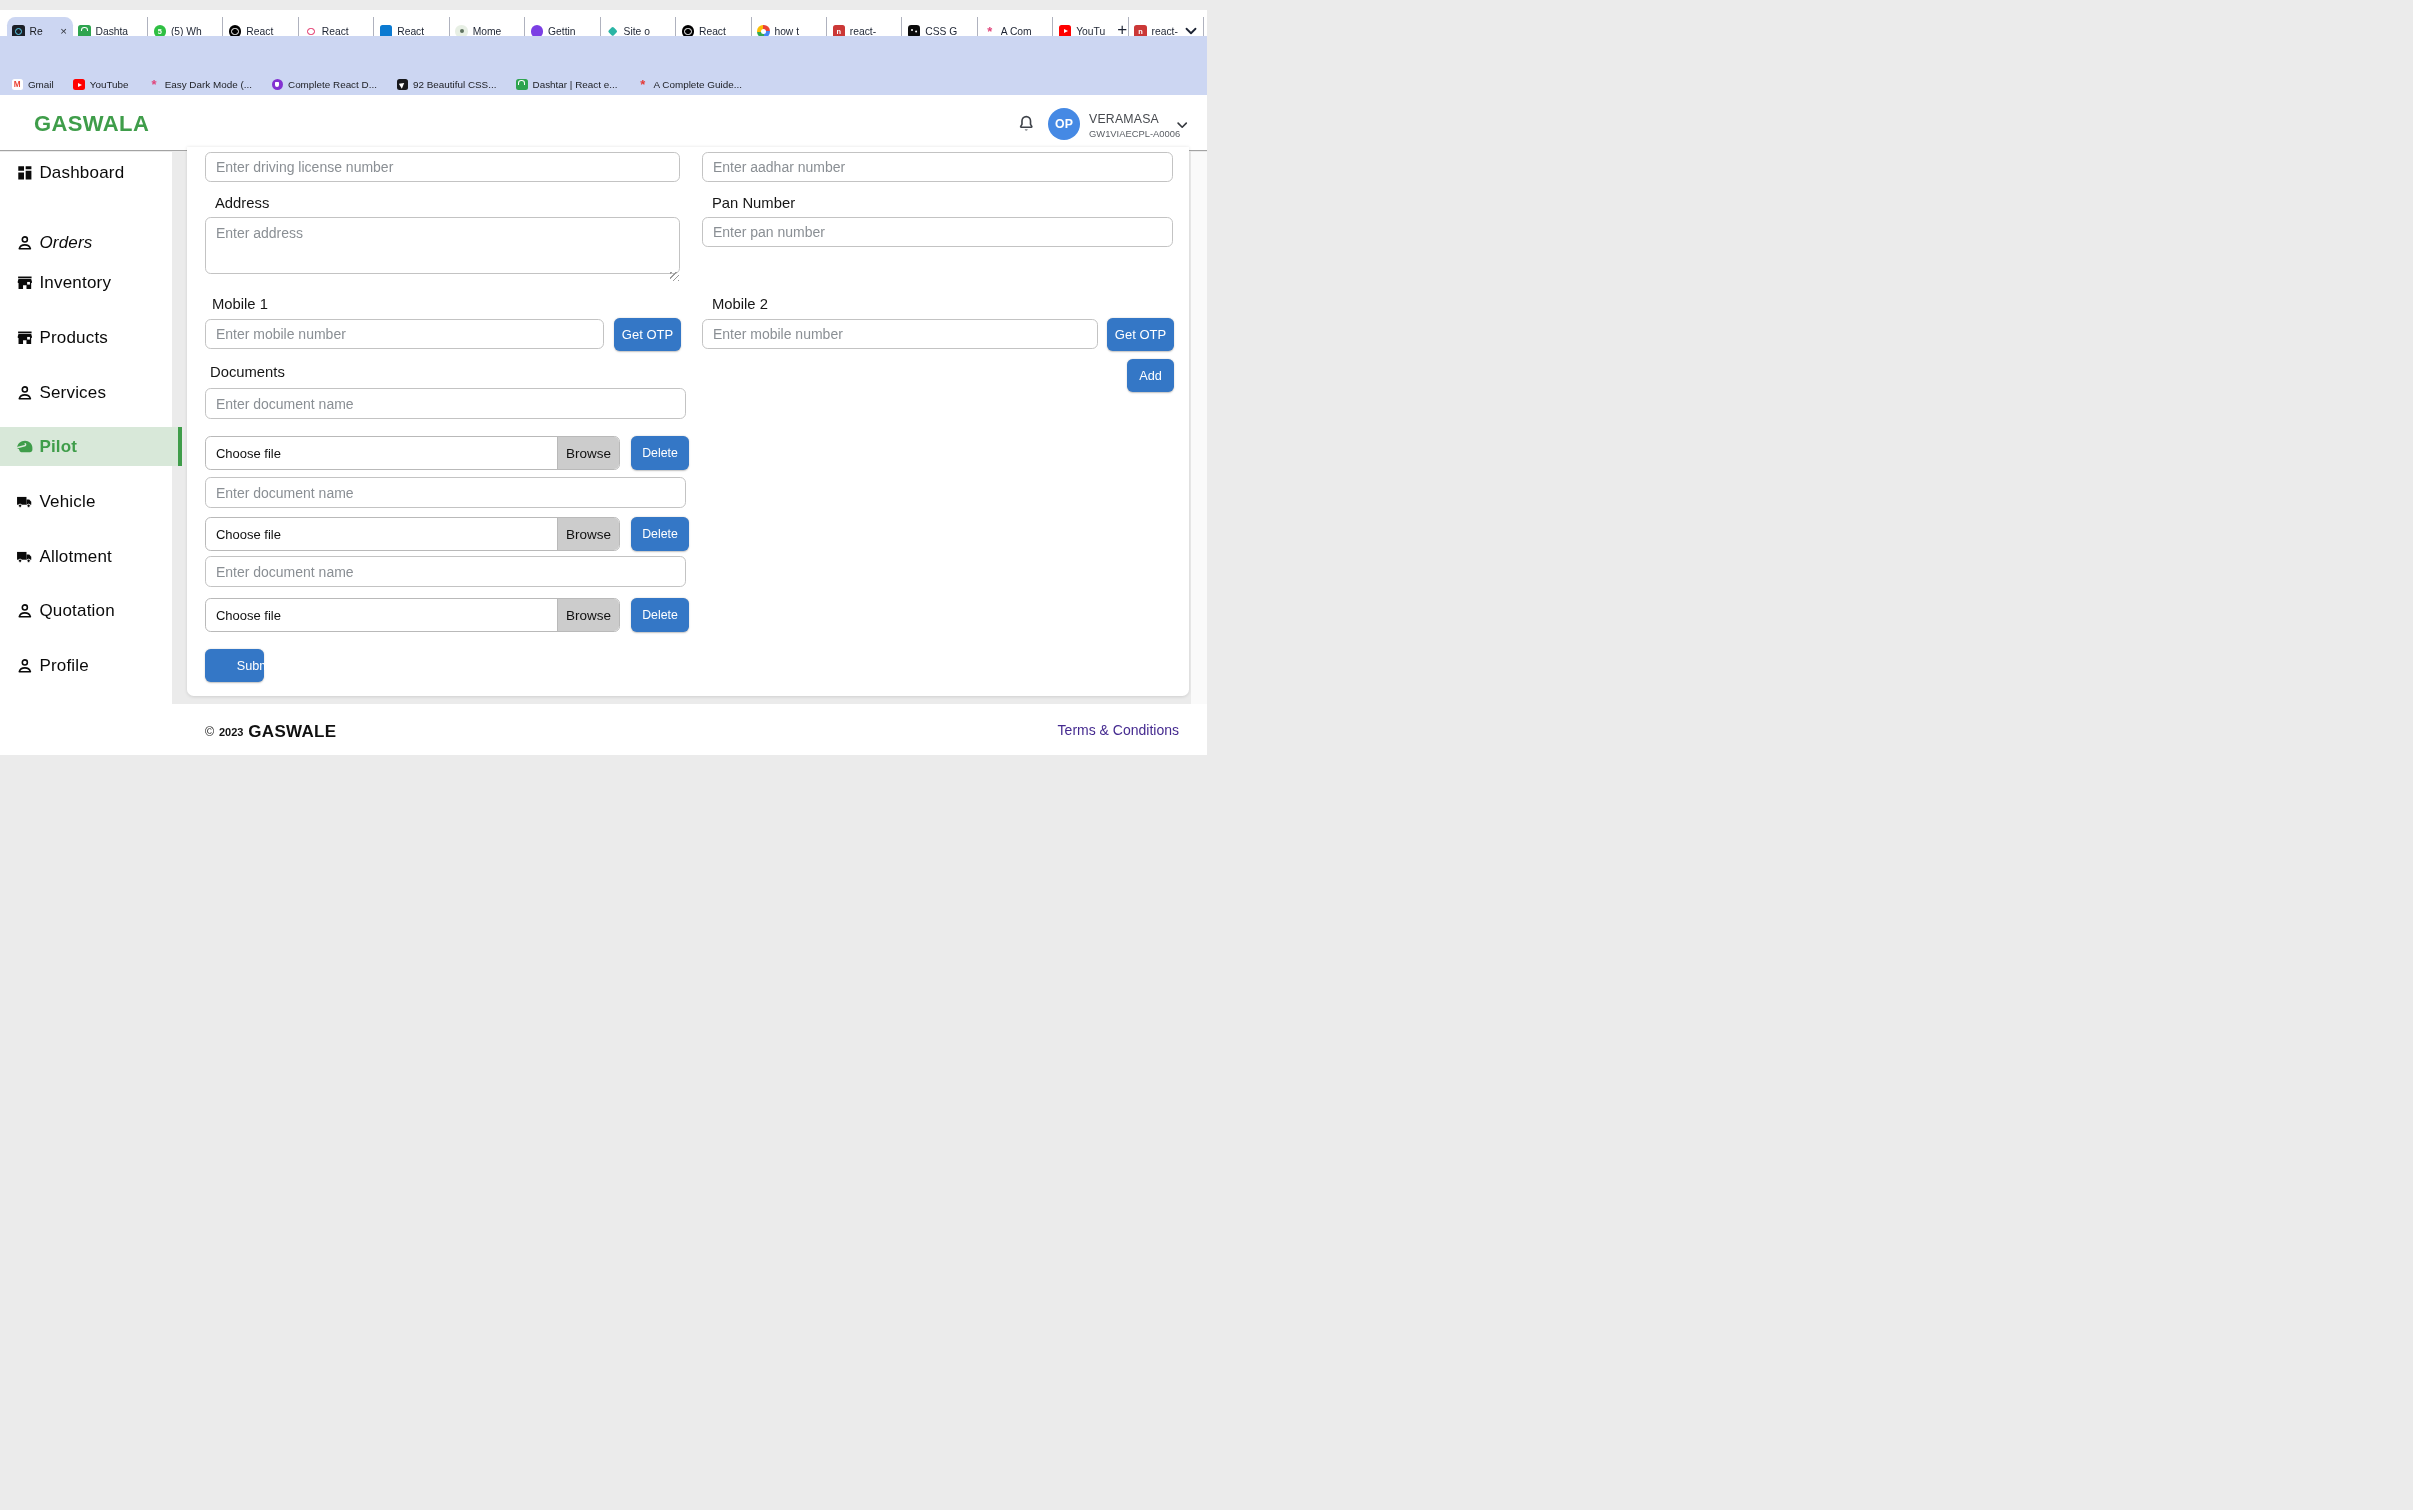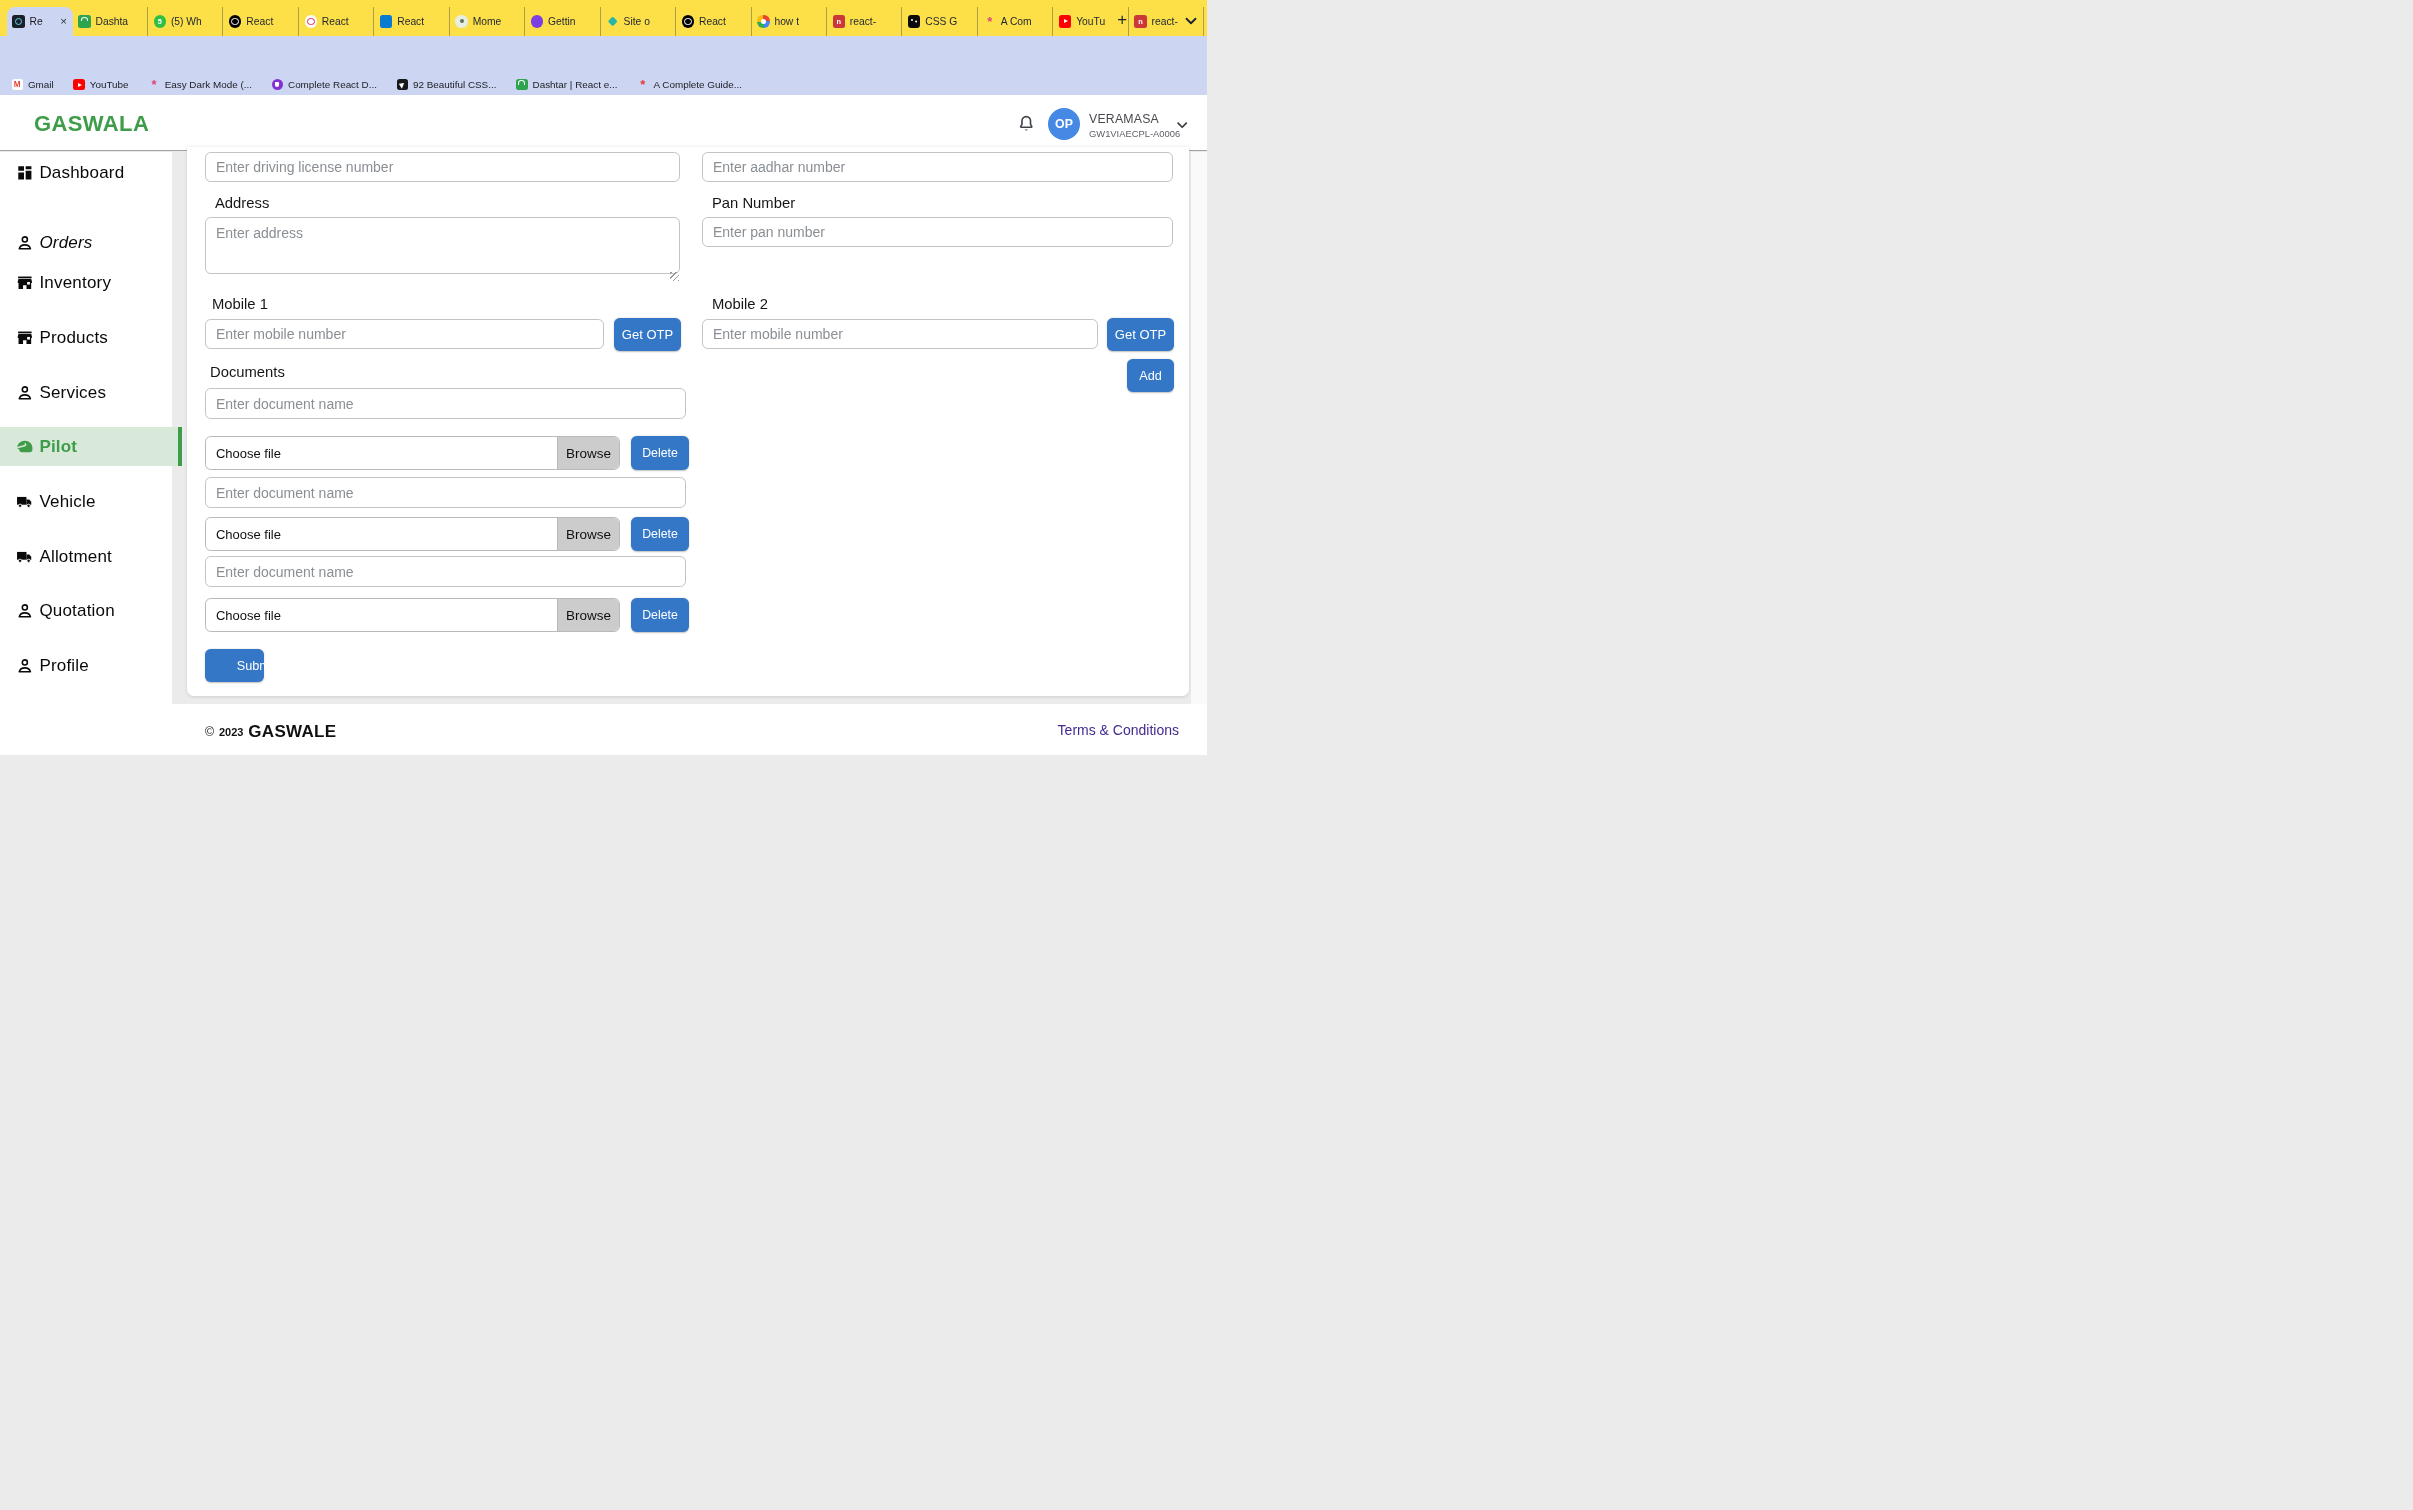--- a/index.html
+++ b/index.html
@@ -1,21 +1,21 @@
 <!DOCTYPE html>
 <html style="font-size:13px"><head>
 <meta charset="utf-8">
 <style>
   * { margin:0; padding:0; box-sizing:border-box; }
   html,body { width:1207px; height:755px; overflow:hidden; }
   body { font-family:"Liberation Sans", sans-serif; background:#ebebeb; position:relative; }
   .abs { position:absolute; }
 
   
-  .tabbar { left:0; top:0; width:1459px; height:36px; background:#fde047; }
+  .tabbar { left:0; top:10px; width:1459px; height:36px; background:#ffffff; }
   .tabs { position:absolute; left:6.6px; top:6.6px; height:29.6px; right:105px; display:flex; }
   .tab { display:flex; align-items:center; min-width:0; padding:0 5.7px; cursor:pointer; }
   .tab.inactive { flex:1 1 0; color:#1d2433; }
   .tab.inactive + .tab.inactive { border-left:0.8px solid rgba(25,35,70,.35); }
   .tab.active { flex:0 0 66px; background:#ccd6f2; border-radius:8.2px 8.2px 0 0; color:#17191d; }
   .tab .t-title { font-size:10.3px; white-space:nowrap; overflow:hidden; margin-left:4.9px; flex:1 1 auto; min-width:0; }
   .tab .t-close { font-size:11.5px; color:#30343c; margin-left:3.3px; flex:none; }
   .newtab { left:1110px; top:7.4px; width:24.6px; height:24.6px; color:#1c2333; font-size:17px; display:flex; align-items:center; justify-content:center; cursor:pointer; }
   .tabchev { left:1182px; top:11.5px; width:18px; height:18px; cursor:pointer; }
 

